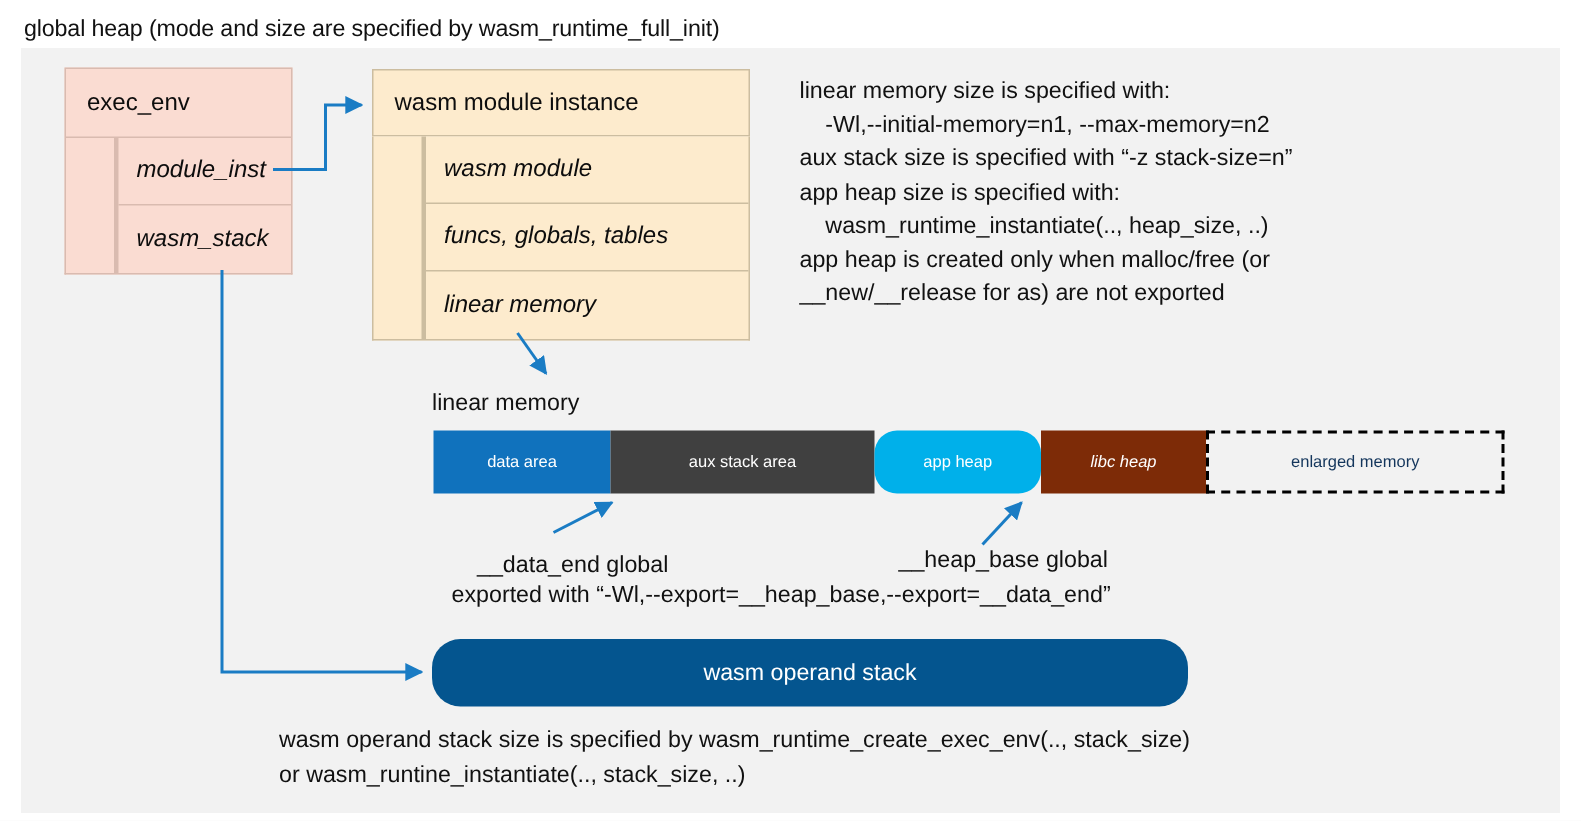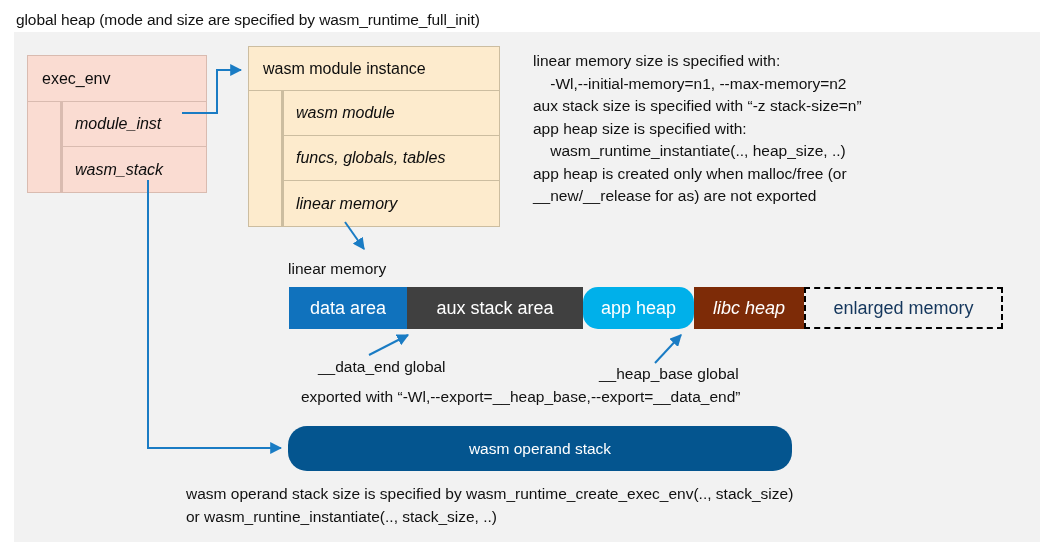--- a/index.html
+++ b/index.html
@@ -97,21 +97,21 @@
   .membar {
     position: absolute;
     display: flex;
     height: 42px;
   }
   .seg {
     display: flex;
     align-items: center;
     justify-content: center;
     color: #ffffff;
-    font-size: 18px;
+    font-size: 11px;
     white-space: nowrap;
     padding: 0 28px;
   }
   .seg.enlarged {
     background: #f2f2f2;
     color: #14365c;
     border: 2px dashed #000000;
   }
 
   
@@ -135,21 +135,21 @@
 </style>
 </head>
 <body>
 
 <div id="root">
 
   <div class="canvas"></div>
 
   <div class="title">global heap (mode and size are specified by wasm_runtime_full_init)</div>
 
-  <div class="struct pink" style="left:27px; top:45px; width:180px;margin-top:10px;">
+  <div class="struct pink" style="left:43px; top:45px; width:152px;">
     <div class="hdr" style="height:47px;">exec_env</div>
     <div class="body">
       <div class="gutter"></div>
       <div class="rows">
         <div class="row" style="height:45px;">module_inst</div>
         <div class="row" style="height:45px;">wasm_stack</div>
       </div>
     </div>
   </div>
 
@@ -176,21 +176,21 @@
   <div class="lm-label" style="left:288px; top:260px;">linear memory</div>
 
   <div class="membar" style="left:289px; top:287px;">
     <div class="seg" style="background:#1072bd; width:118px;">data area</div>
     <div class="seg" style="background:#404040; width:176px;">aux stack area</div>
     <div class="seg" style="background:#00b0ea; width:111px;border-radius:15px;">app heap</div>
     <div class="seg" style="background:#7d2b07; width:110px;font-style:italic;">libc heap</div>
     <div class="seg enlarged" style="width:199px;">enlarged memory</div>
   </div>
 
-  <div class="lm-label" style="left:318px; top:358px;">__data_end global</div>
+  <div class="lm-label" style="left:318px; top:368px;">__data_end global</div>
   <div class="lm-label" style="left:599px; top:365px;">__heap_base global</div>
   <div class="lm-label" style="left:301px; top:388px;">exported with “-Wl,--export=__heap_base,--export=__data_end”</div>
 
   <div class="opstack" style="left:288px; top:426px; width:504px; height:45px; background:#04558f;border-radius:19px;">wasm operand stack</div>
 
   <div class="text-block" style="left:186px; top:483px;">wasm operand stack size is specified by wasm_runtime_create_exec_env(.., stack_size)
 or wasm_runtine_instantiate(.., stack_size, ..)</div>
 
   <svg class="wires" viewBox="0 0 1054 547">
     <defs>

